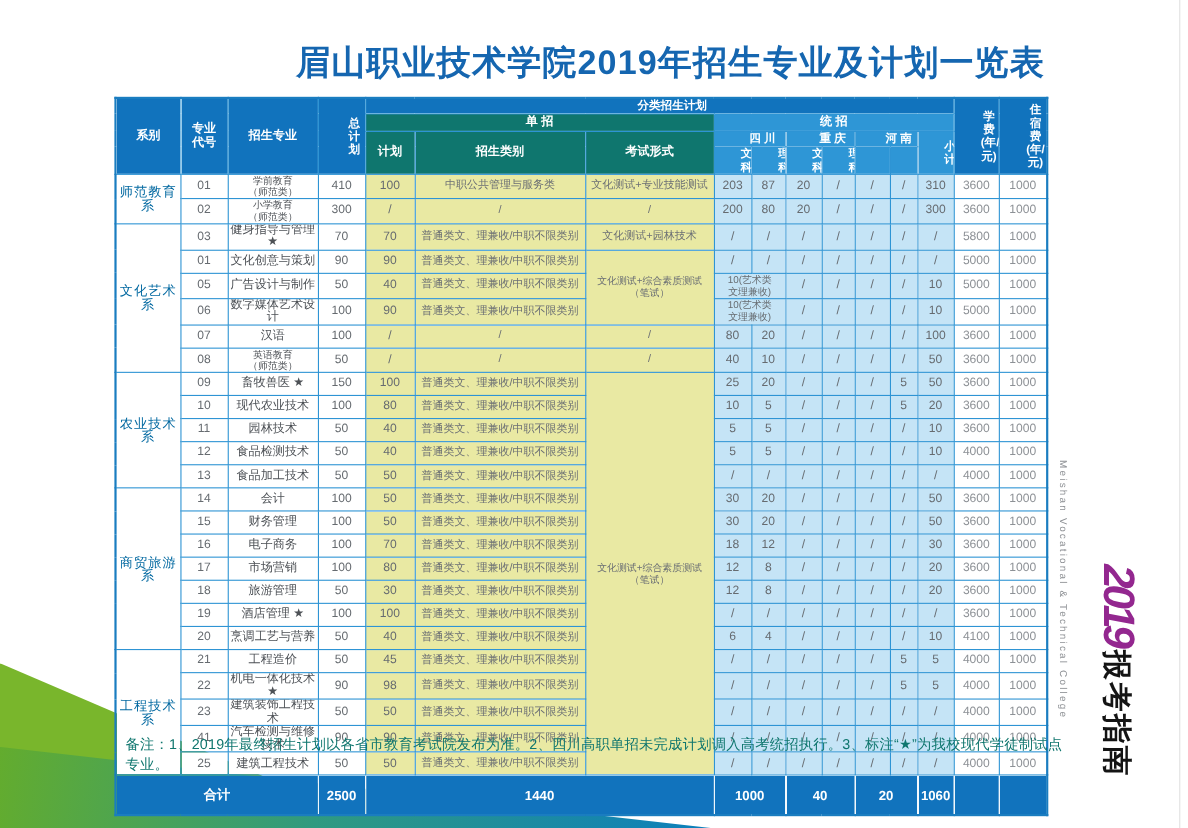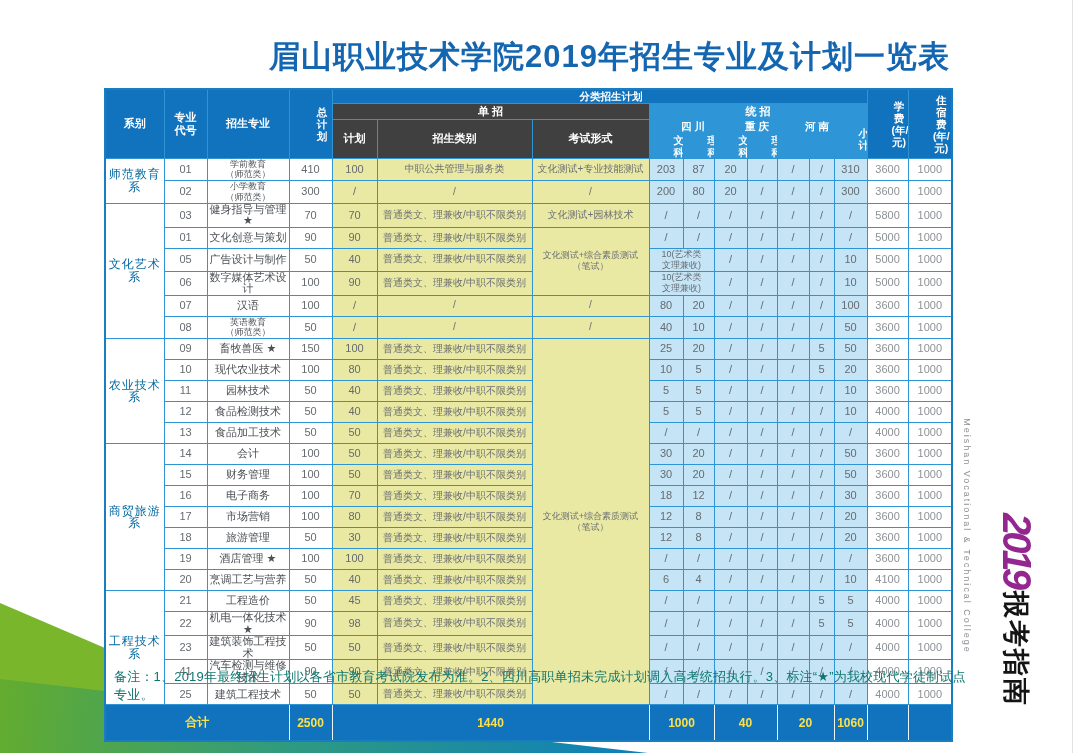--- a/index.html
+++ b/index.html
@@ -19,36 +19,36 @@
     font-size:31px; font-weight:bold; color:#1566b0; letter-spacing:1px; z-index:2; }
 
   .tbl-wrap { position:absolute; left:104px; top:88px; z-index:1; }
   table { border-collapse:collapse; table-layout:fixed; width:847px; border:2px solid #1a7dc0; }
   th,td { border:1px solid #2e94d4; text-align:center; vertical-align:middle;
     padding:0 1px; overflow:hidden; }
 
   thead th { color:#fff; font-weight:bold; font-size:11px; line-height:1.15; }
   .h-dark  { background:#1173bd; }
   .h-mid   { background:#2e96d6; }
-  .h-olive { background:#404040; }
+  .h-olive { background:#0f766e; }
   .hr1 { height:14px; } .hr2 { height:16px; } .hr3 { height:14px; } .hr4 { height:13px; }
   .fs10 { font-size:10.5px;padding-left:24px; }
 
   tbody td { height:21px; font-size:11px; line-height:1.05; color:#666b70; }
   td.w { background:#fff; }
   td.y { background:#e9e9a3; }
   td.b { background:#c5e4f6; }
   td.dept { font-size:12px; color:#0369a1; letter-spacing:1px; }
   td.major { font-size:11px; color:#4d5156; }
   td.cat { font-size:10px; color:#6b6f74; }
   td.num { font-size:11px; }
   td.fee { color:#8d9196; }
   .small div { font-size:9px; line-height:1.2; }
 
-  .t-row td { background:#1173bd; color:#fde047; font-weight:bold; font-size:12px;
+  .t-row td { background:#1173bd; color:#ffffff; font-weight:bold; font-size:12px;
     height:36px; border:1px solid #eef6fc; }
 
   .note { position:absolute; left:114px; top:668px; width:860px; font-size:13px;
     color:#0f766e; z-index:2; letter-spacing:0.2px; }
 
   .side-en { position:absolute; left:967px; top:536px; transform:translate(-50%,-50%) rotate(90deg);
     transform-origin:center; white-space:nowrap; font-size:9px; letter-spacing:2px;
     color:#8d9094; z-index:1; }
   .side-guide { position:absolute; left:1016px; top:610px; transform:translate(-50%,-50%) rotate(90deg);
     transform-origin:center; white-space:nowrap; display:flex; align-items:center; gap:5px; z-index:1; }

